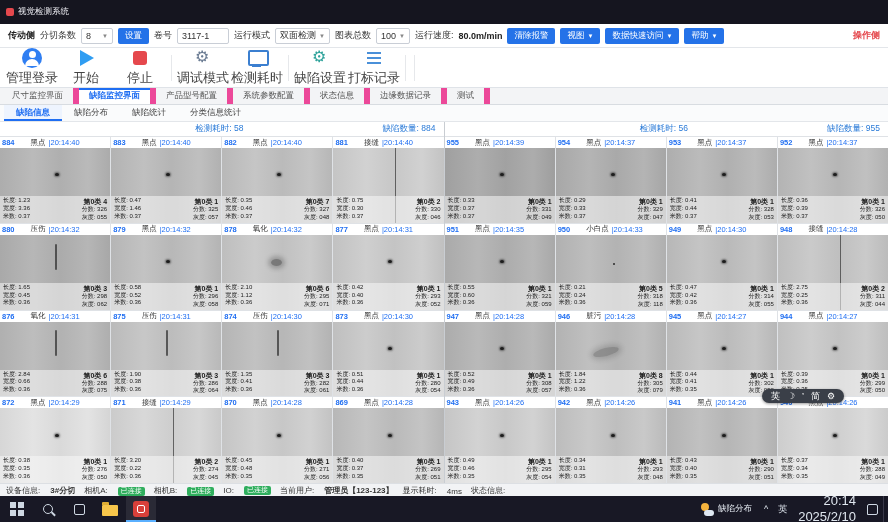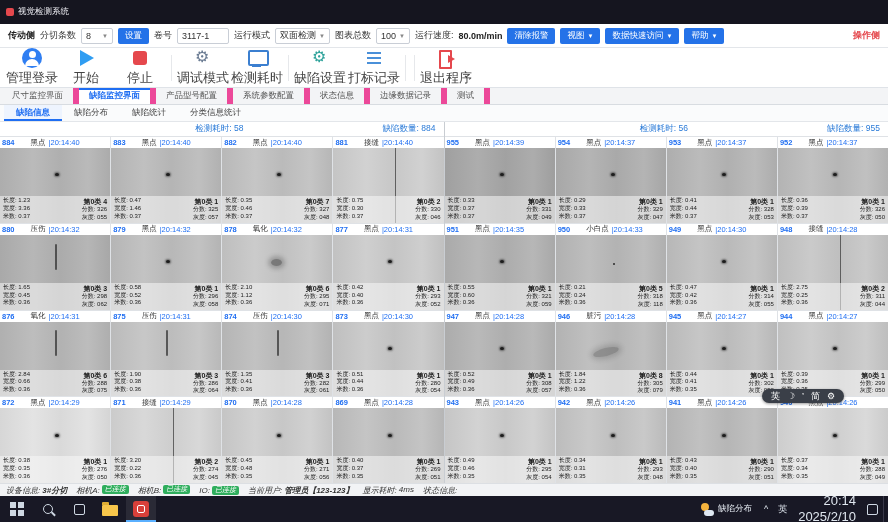--- a/index.html
+++ b/index.html
@@ -79,21 +79,21 @@
   .mark-line { width: 1px; height: 100%; background: rgba(40,40,40,.65); left: 56%; top: 0; }
   .mark-blob { width: 11px; height: 7px; background: rgba(30,30,30,.45); border-radius: 50%; left: 44%; top: 32%; box-shadow: 0 0 4px 3px rgba(30,30,30,.25); }
   .mark-smudge { width: 26px; height: 8px; background: rgba(40,40,40,.3); border-radius: 50%; left: 34%; top: 36%; transform: rotate(-14deg); box-shadow: 0 0 5px 3px rgba(40,40,40,.18); }
   .c-foot { position: absolute; z-index: 2; left: 0; right: 0; bottom: 0; display: flex; justify-content: space-between; padding: 1px 3px; background: rgba(248,248,248,.55); font-size: 6px; line-height: 1.3; color: #1b1b1b; }
   .f-col { display: flex; flex-direction: column; }
   .f-col.right { text-align: right; }
   .f-cls { font-size: 7px; font-weight: bold; }
 
   
   .statusbar { height: 13px; flex: none; background: #f2f3f5; border-top: 1px solid #dcdfe3; display: flex; align-items: center; gap: 9px; padding: 0 6px; font-size: 8px; color: #333; white-space: nowrap; }
-  .sb-item { display: inline-flex; align-items: flex-start; gap: 2px; font-style: italic; }
+  .sb-item { display: inline-flex; align-items: flex-end; gap: 10px; }
   .sb-strong { font-weight: bold; }
   .badge-ok { background: #2fae5d; color: #fff; border-radius: 2px; padding: 0 3px; font-size: 7px; height: 9px; display: inline-flex; align-items: center; }
 
   
   .taskbar { height: 26px; background: #181825; display: flex; align-items: center; gap: 1px; padding: 0 2px; color: #dfe6ee; }
   .tk-btn { width: 30px; height: 26px; display: flex; align-items: center; justify-content: center; position: relative; }
   .tk-btn.active { background: rgba(255,255,255,.08); box-shadow: inset 0 -2px 0 #5ab0ff; }
   .win-logo { width: 14px; height: 14px; position: relative; }
   .win-logo::before { content: ""; position: absolute; top: 0; left: 0; width: 6px; height: 6px; background: #cfd8e3; box-shadow: 8px 0 0 #cfd8e3, 0 8px 0 #cfd8e3, 8px 8px 0 #cfd8e3; }
   .search-glyph { width: 10px; height: 10px; border: 1.5px solid #cfd8e3; border-radius: 50%; position: relative; }
@@ -192,24 +192,20 @@
       <div class="tool-btn">
     <span class="tb-icon icon-defect"></span>
     <span class="tb-label">缺陷设置</span>
   </div>
       <div class="tool-btn">
     <span class="tb-icon icon-record"></span>
     <span class="tb-label">打标记录</span>
   </div>
       <span class="tool-sep"></span>
       <span class="tool-sep"></span>
-      <div class="tool-btn">
-    <span class="tb-icon icon-exit"></span>
-    <span class="tb-label">退出程序</span>
-  </div>
     </div>
 
   <div class="tabs">
       <div class="tab">尺寸监控界面</div>
       <div class="tab active">缺陷监控界面</div>
       <div class="tab">产品型号配置</div>
       <div class="tab">系统参数配置</div>
       <div class="tab">状态信息</div>
       <div class="tab">边缘数据记录</div>
       <div class="tab">测试</div>

